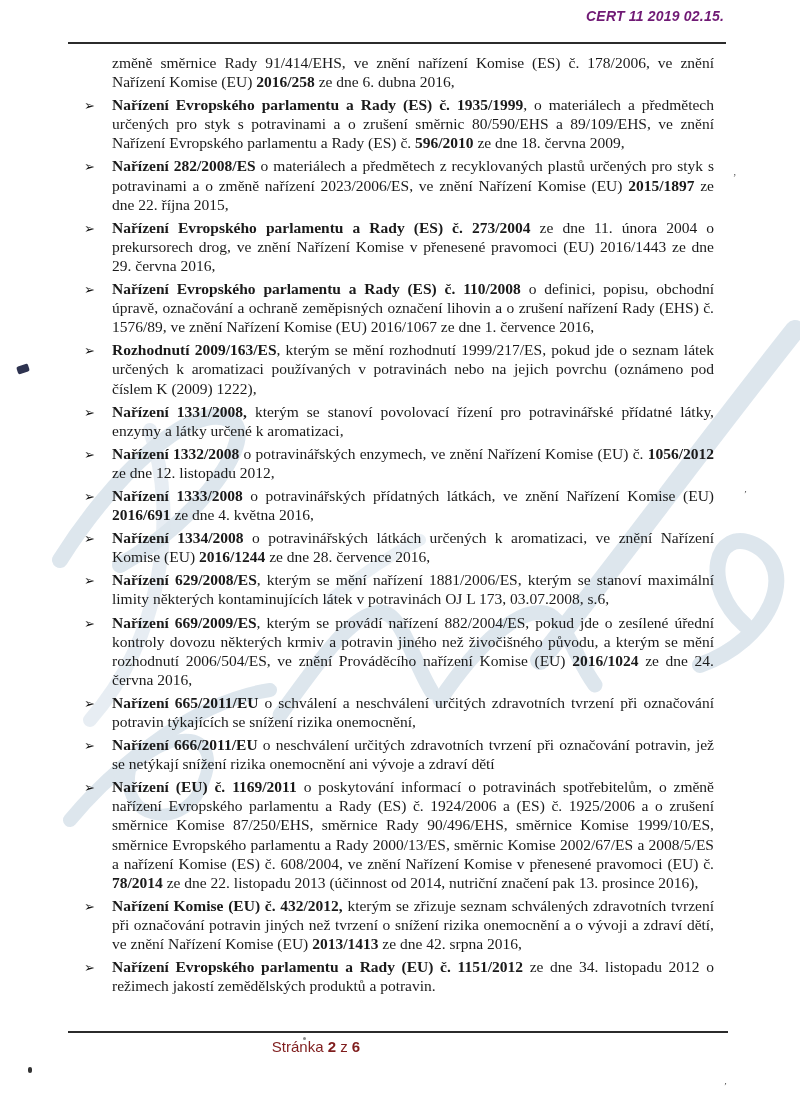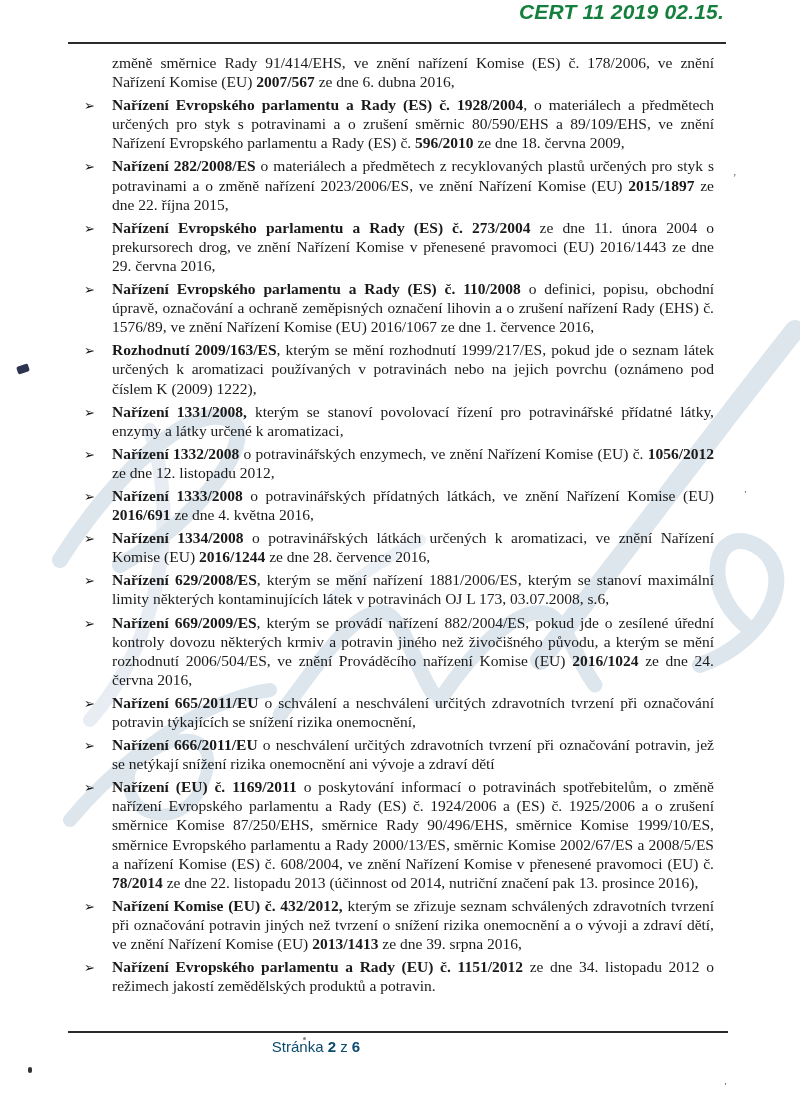--- a/index.html
+++ b/index.html
@@ -4,23 +4,23 @@
 <style>
   html,body{margin:0;padding:0;background:#ffffff;}
   .page{
     position:relative;width:800px;height:1100px;background:#ffffff;
     overflow:hidden;color:#1a1a1a;
     font-family:"Liberation Serif","DejaVu Serif",serif;
   }
   .watermark{position:absolute;top:0;left:0;z-index:1;pointer-events:none;}
   .layer{position:relative;z-index:2;}
   .doc-code{
-    position:absolute;top:0;right:76px;
+    position:absolute;top:8px;right:76px;
     font-family:"Liberation Sans","DejaVu Sans",sans-serif;
-    font-style:italic;font-weight:600;font-size:21px;color:#15803d;
+    font-style:italic;font-weight:600;font-size:14px;color:#701a75;
     letter-spacing:.2px;
   }
   .header-rule{
     position:absolute;top:42px;left:68px;width:658px;height:2px;
     background:#2b2b2b;
   }
   .content{
     position:absolute;top:53px;left:112px;width:602px;
     font-size:15.5px;line-height:19.1px;text-align:justify;
   }
@@ -32,21 +32,21 @@
   }
   .b{font-weight:700;}
   .footer-rule{
     position:absolute;top:1031px;left:68px;width:660px;height:2px;
     background:#2b2b2b;
   }
   .page-footer{
     position:absolute;top:1038px;left:0;width:650px;padding-right:18px;
     box-sizing:border-box;text-align:center;
     font-family:"Liberation Sans","DejaVu Sans",sans-serif;
-    font-size:15px;color:#0c4a6e;
+    font-size:15px;color:#7f1d1d;
   }
   .speck{position:absolute;z-index:3;}
   .speck-blob{background:#2e3350;border-radius:2px;}
   .speck-txt{font-size:10px;color:#444;font-family:"Liberation Serif",serif;}
 </style>
 </head>
 <body>
 
 <div class="page">
 
@@ -63,37 +63,37 @@
       <path d="M 330 600 C 360 575, 390 555, 420 540" stroke-width="12" opacity="0.6"></path>
     </g>
   </svg>
 
   <div class="layer">
 
     <div class="doc-code">CERT 11 2019 02.15.</div>
     <div class="header-rule"></div>
 
     <div class="content">
-      <p id="intro-para"><span>změně směrnice Rady 91/414/EHS, ve znění nařízení Komise (ES) č. 178/2006, ve znění Nařízení Komise (EU) </span><span class="b">2007/567</span><span> ze dne 6. dubna 2016,</span></p>
+      <p id="intro-para"><span>změně směrnice Rady 91/414/EHS, ve znění nařízení Komise (ES) č. 178/2006, ve znění Nařízení Komise (EU) </span><span class="b">2016/258</span><span> ze dne 6. dubna 2016,</span></p>
       <div id="list">
-          <div class="bullet"><span class="arrow">➢</span><span class="b">Nařízení Evropského parlamentu a Rady (ES) č. 1928/2004</span><span>, o materiálech a předmětech určených pro styk s potravinami a o zrušení směrnic 80/590/EHS a 89/109/EHS, ve znění Nařízení Evropského parlamentu a Rady (ES) č. </span><span class="b">596/2010</span><span> ze dne 18. června 2009,</span></div>
+          <div class="bullet"><span class="arrow">➢</span><span class="b">Nařízení Evropského parlamentu a Rady (ES) č. 1935/1999</span><span>, o materiálech a předmětech určených pro styk s potravinami a o zrušení směrnic 80/590/EHS a 89/109/EHS, ve znění Nařízení Evropského parlamentu a Rady (ES) č. </span><span class="b">596/2010</span><span> ze dne 18. června 2009,</span></div>
           <div class="bullet"><span class="arrow">➢</span><span class="b">Nařízení 282/2008/ES</span><span> o materiálech a předmětech z recyklovaných plastů určených pro styk s potravinami a o změně nařízení 2023/2006/ES, ve znění Nařízení Komise (EU) </span><span class="b">2015/1897</span><span> ze dne 22. října 2015,</span></div>
           <div class="bullet"><span class="arrow">➢</span><span class="b">Nařízení Evropského parlamentu a Rady (ES) č. 273/2004</span><span> ze dne 11. února 2004 o prekursorech drog, ve znění Nařízení Komise v přenesené pravomoci (EU) 2016/1443 ze dne 29. června 2016,</span></div>
           <div class="bullet"><span class="arrow">➢</span><span class="b">Nařízení Evropského parlamentu a Rady (ES) č. 110/2008</span><span> o definici, popisu, obchodní úpravě, označování a ochraně zeměpisných označení lihovin a o zrušení nařízení Rady (EHS) č. 1576/89, ve znění Nařízení Komise (EU) 2016/1067 ze dne 1. července 2016,</span></div>
           <div class="bullet"><span class="arrow">➢</span><span class="b">Rozhodnutí 2009/163/ES</span><span>, kterým se mění rozhodnutí 1999/217/ES, pokud jde o seznam látek určených k aromatizaci používaných v potravinách nebo na jejich povrchu (oznámeno pod číslem K (2009) 1222),</span></div>
           <div class="bullet"><span class="arrow">➢</span><span class="b">Nařízení 1331/2008,</span><span> kterým se stanoví povolovací řízení pro potravinářské přídatné látky, enzymy a látky určené k aromatizaci,</span></div>
           <div class="bullet"><span class="arrow">➢</span><span class="b">Nařízení 1332/2008</span><span> o potravinářských enzymech, ve znění Nařízení Komise (EU) č. </span><span class="b">1056/2012</span><span> ze dne 12. listopadu 2012,</span></div>
           <div class="bullet"><span class="arrow">➢</span><span class="b">Nařízení 1333/2008</span><span> o potravinářských přídatných látkách, ve znění Nařízení Komise (EU) </span><span class="b">2016/691</span><span> ze dne 4. května 2016,</span></div>
           <div class="bullet"><span class="arrow">➢</span><span class="b">Nařízení 1334/2008</span><span> o potravinářských látkách určených k aromatizaci, ve znění Nařízení Komise (EU) </span><span class="b">2016/1244</span><span> ze dne 28. července 2016,</span></div>
           <div class="bullet"><span class="arrow">➢</span><span class="b">Nařízení 629/2008/ES</span><span>, kterým se mění nařízení 1881/2006/ES, kterým se stanoví maximální limity některých kontaminujících látek v potravinách OJ L 173, 03.07.2008, s.6,</span></div>
           <div class="bullet"><span class="arrow">➢</span><span class="b">Nařízení 669/2009/ES</span><span>, kterým se provádí nařízení 882/2004/ES, pokud jde o zesílené úřední kontroly dovozu některých krmiv a potravin jiného než živočišného původu, a kterým se mění rozhodnutí 2006/504/ES, ve znění Prováděcího nařízení Komise (EU) </span><span class="b">2016/1024</span><span> ze dne 24. června 2016,</span></div>
           <div class="bullet"><span class="arrow">➢</span><span class="b">Nařízení 665/2011/EU</span><span> o schválení a neschválení určitých zdravotních tvrzení při označování potravin týkajících se snížení rizika onemocnění,</span></div>
           <div class="bullet"><span class="arrow">➢</span><span class="b">Nařízení 666/2011/EU</span><span> o neschválení určitých zdravotních tvrzení při označování potravin, jež se netýkají snížení rizika onemocnění ani vývoje a zdraví dětí</span></div>
           <div class="bullet"><span class="arrow">➢</span><span class="b">Nařízení (EU) č. 1169/2011</span><span> o poskytování informací o potravinách spotřebitelům, o změně nařízení Evropského parlamentu a Rady (ES) č. 1924/2006 a (ES) č. 1925/2006 a o zrušení směrnice Komise 87/250/EHS, směrnice Rady 90/496/EHS, směrnice Komise 1999/10/ES, směrnice Evropského parlamentu a Rady 2000/13/ES, směrnic Komise 2002/67/ES a 2008/5/ES a nařízení Komise (ES) č. 608/2004, ve znění Nařízení Komise v přenesené pravomoci (EU) č. </span><span class="b">78/2014</span><span> ze dne 22. listopadu 2013 (účinnost od 2014, nutriční značení pak 13. prosince 2016),</span></div>
-          <div class="bullet"><span class="arrow">➢</span><span class="b">Nařízení Komise (EU) č. 432/2012,</span><span> kterým se zřizuje seznam schválených zdravotních tvrzení při označování potravin jiných než tvrzení o snížení rizika onemocnění a o vývoji a zdraví dětí, ve znění Nařízení Komise (EU) </span><span class="b">2013/1413</span><span> ze dne 39. srpna 2016,</span></div>
+          <div class="bullet"><span class="arrow">➢</span><span class="b">Nařízení Komise (EU) č. 432/2012,</span><span> kterým se zřizuje seznam schválených zdravotních tvrzení při označování potravin jiných než tvrzení o snížení rizika onemocnění a o vývoji a zdraví dětí, ve znění Nařízení Komise (EU) </span><span class="b">2013/1413</span><span> ze dne 42. srpna 2016,</span></div>
           <div class="bullet"><span class="arrow">➢</span><span class="b">Nařízení Evropského parlamentu a Rady (EU) č. 1151/2012</span><span> ze dne 34. listopadu 2012 o režimech jakostí zemědělských produktů a potravin.</span></div>
         </div>
     </div>
 
     <div class="footer-rule"></div>
     <div class="page-footer">
       <span>Stránka</span>
       <span class="b">2</span>
       <span>z</span>
       <span class="b">6</span>

